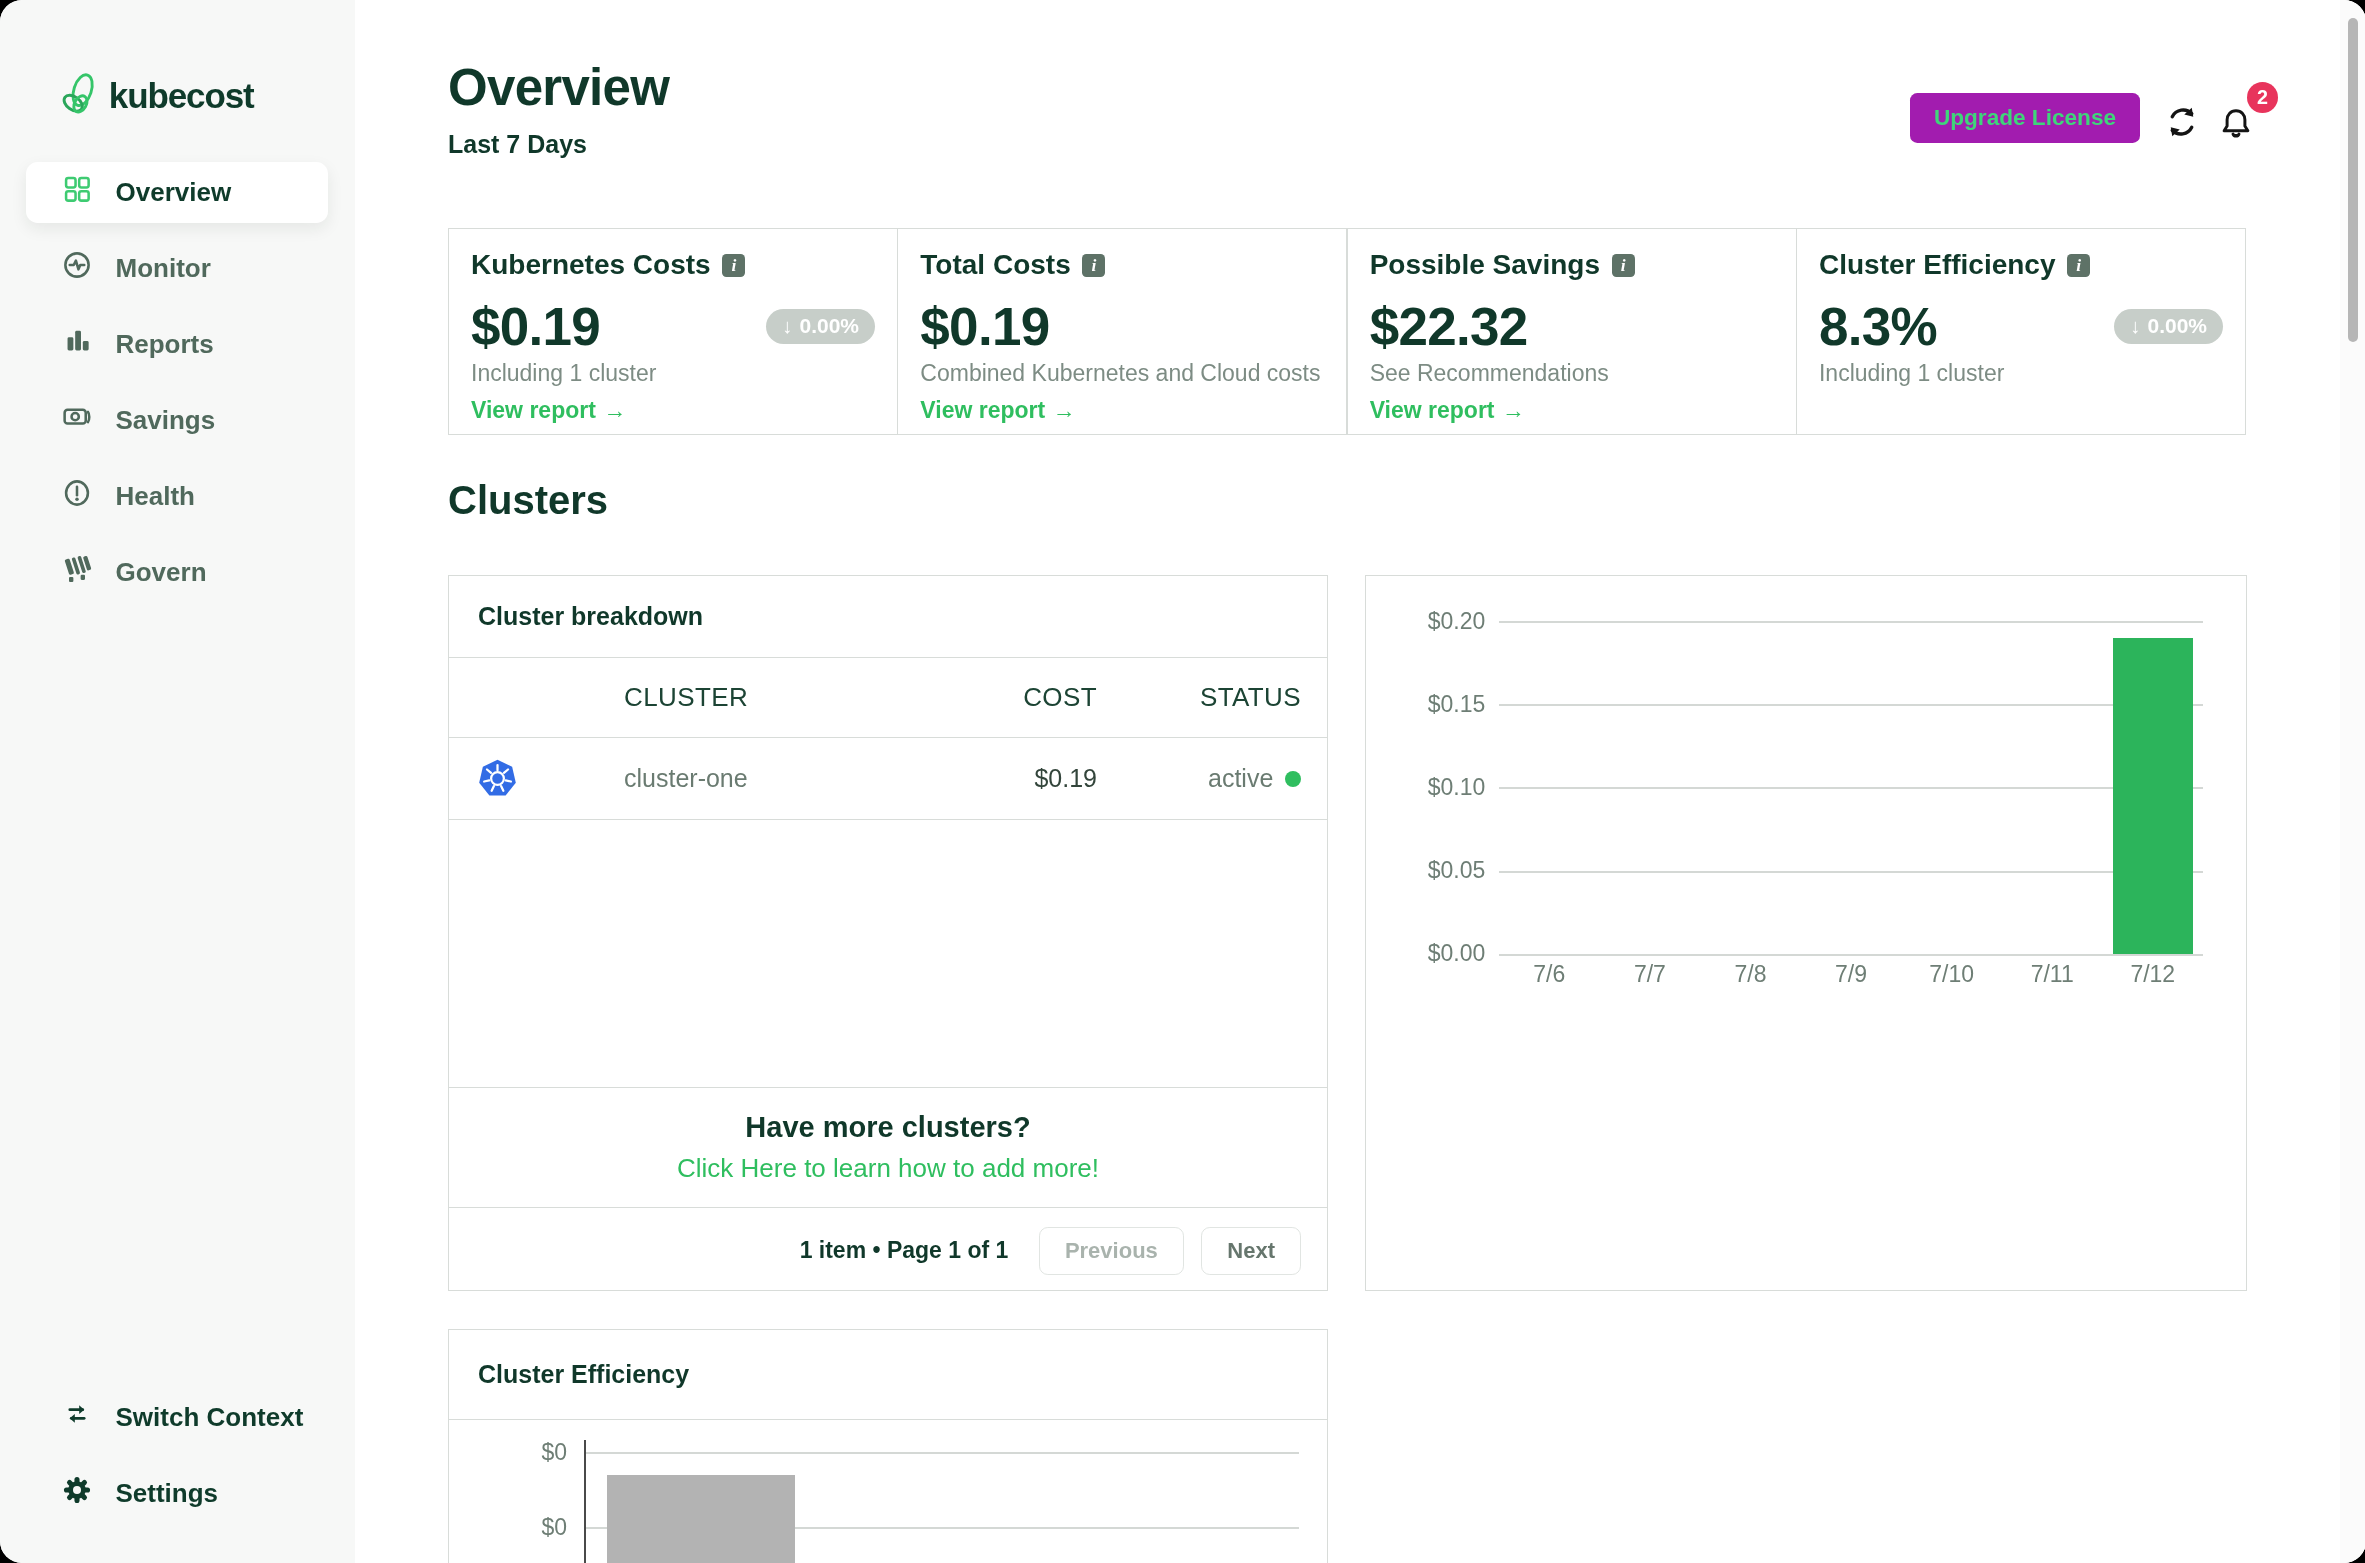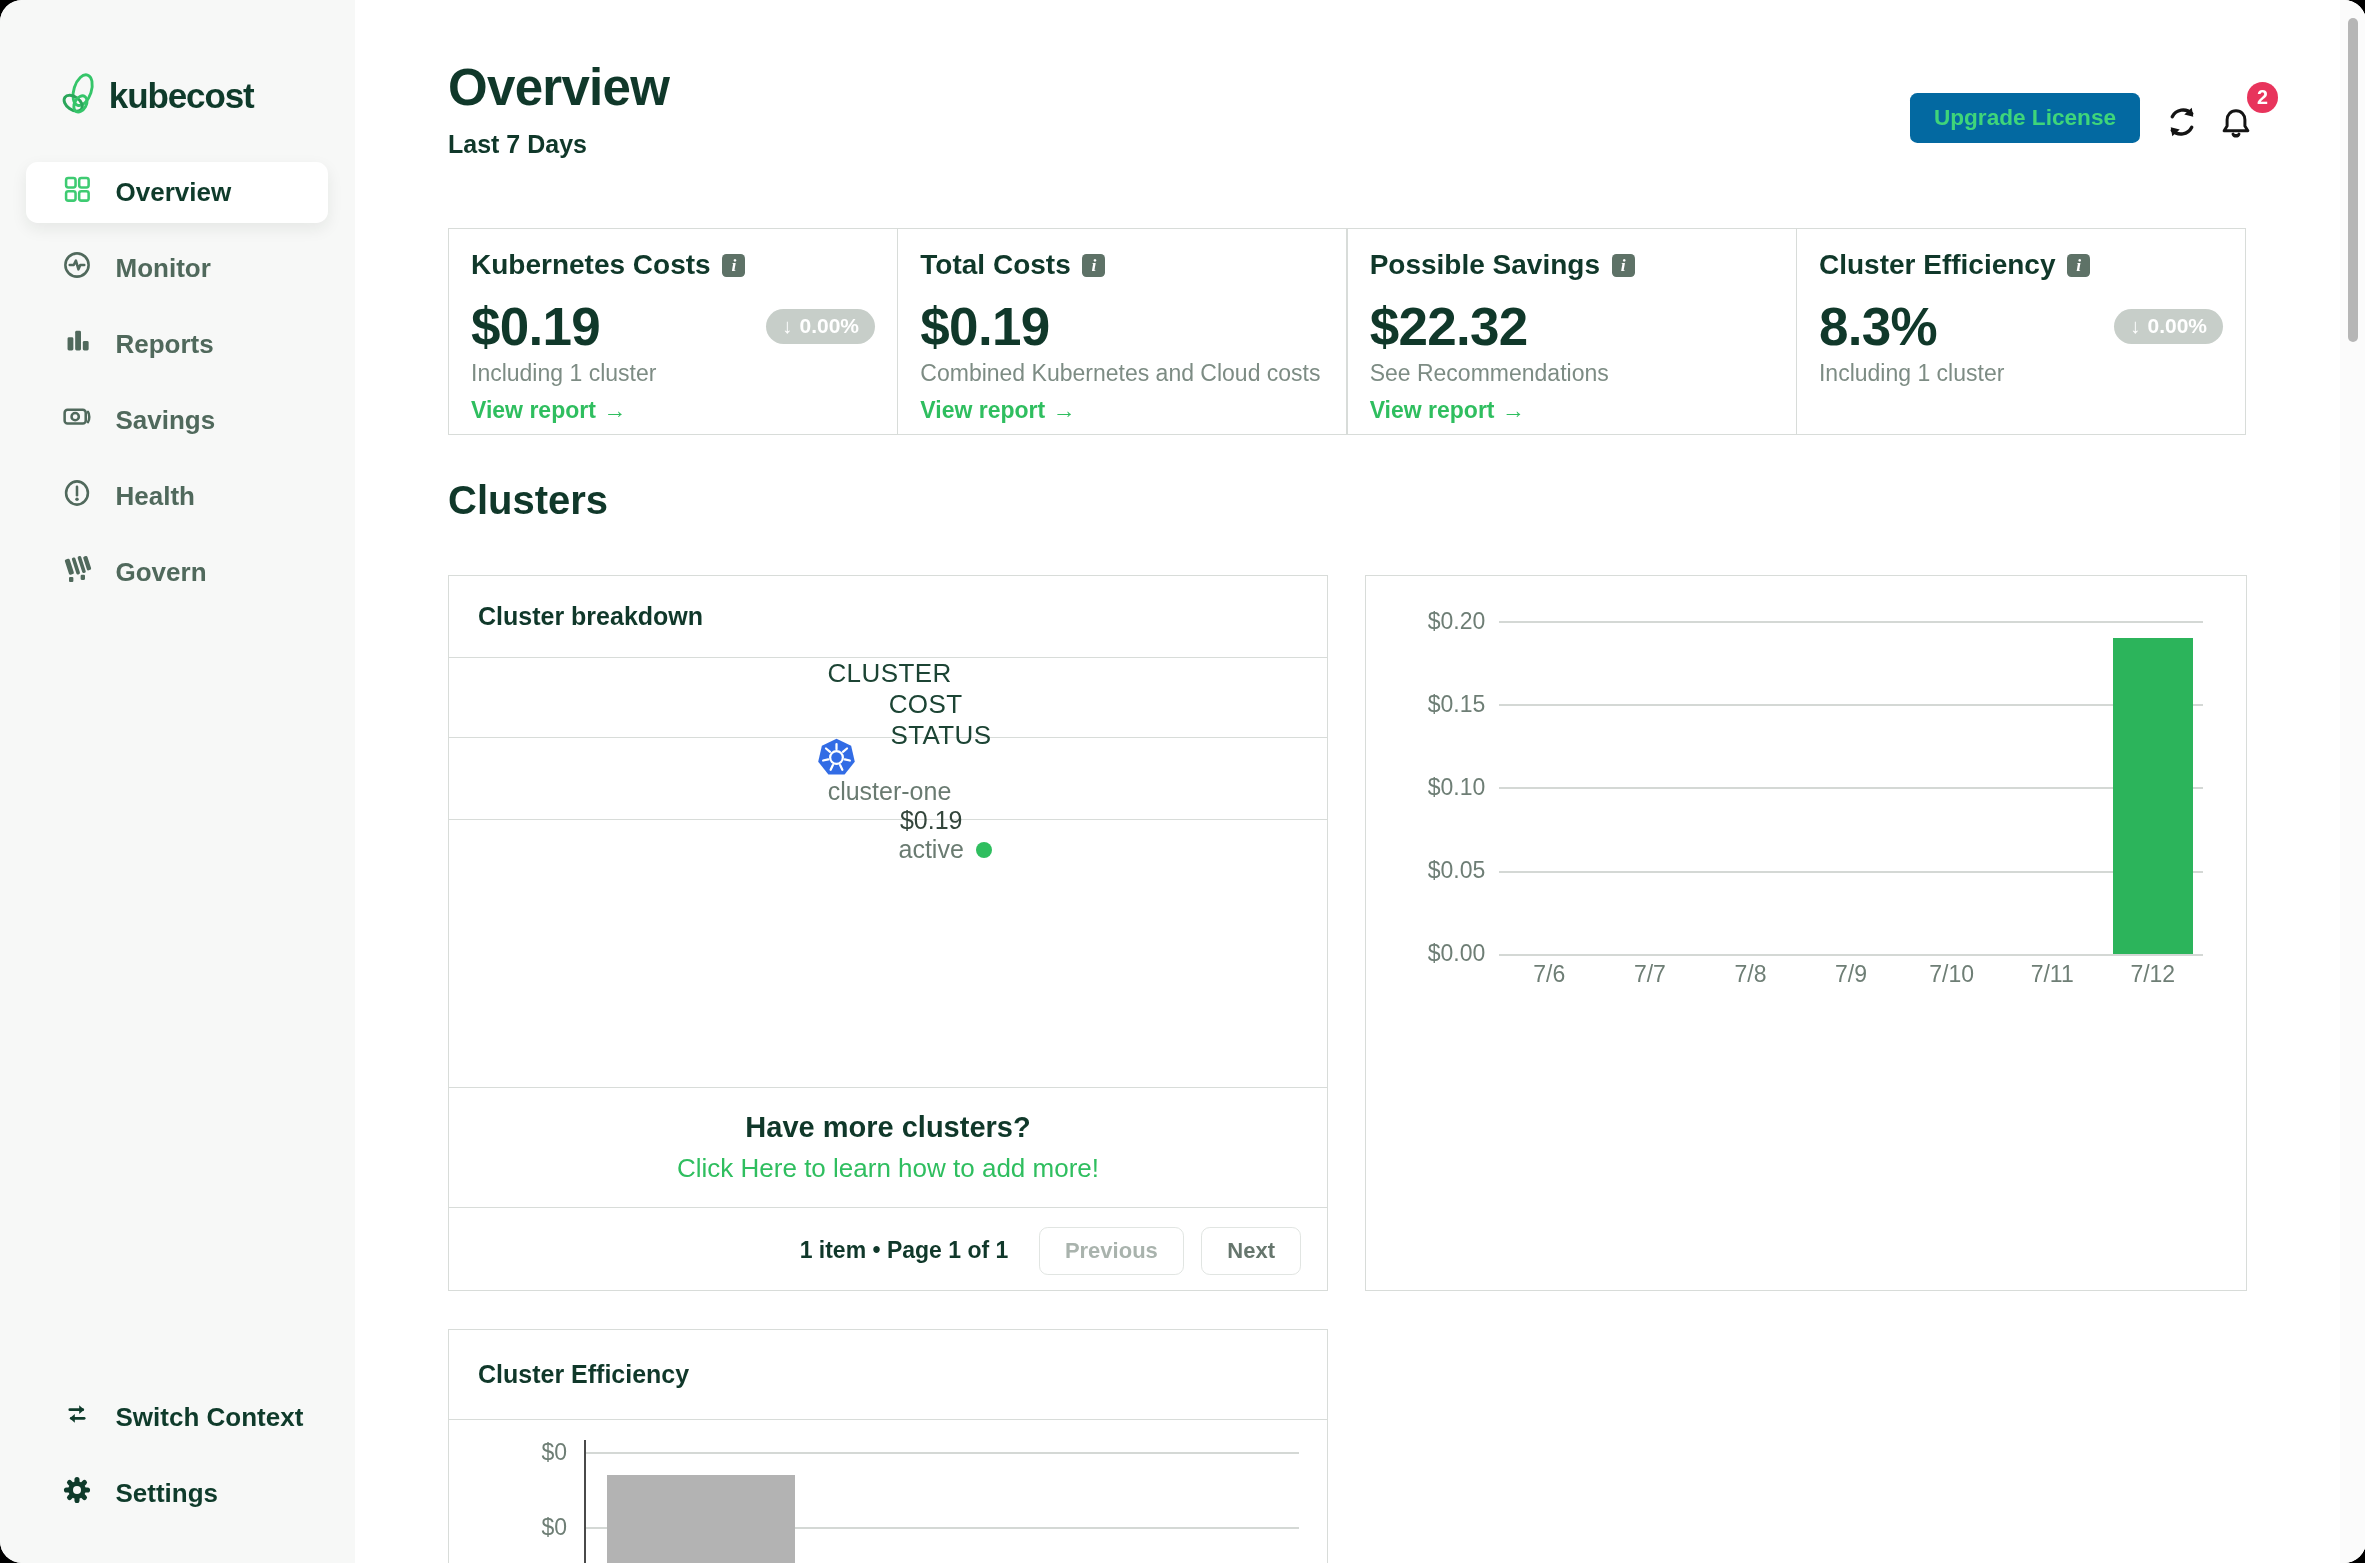--- a/index.html
+++ b/index.html
@@ -18,21 +18,21 @@
                      box-shadow:0 5.8px 16px rgba(20,40,30,.08); }
   .nav-item svg { flex:0 0 auto; }
   .sidebar-footer { position:absolute; left:25.5px; right:27px; bottom:32px; }
   .sidebar-footer .nav-item { color:#0f3b2b; }
 
   
   .main { position:absolute; left:355px; top:0; right:0; height:100%; background:#fff; }
   .page-title { position:absolute; left:93px; top:58px; font-size:51px; font-weight:800; color:#10382a; letter-spacing:-0.7px; }
   .page-period { position:absolute; left:93px; top:130px; font-size:25px; font-weight:700; color:#10382a; }
   .upgrade-btn { position:absolute; top:93px; right:226px; width:230px; height:50px; border:none; border-radius:7.3px;
-                 background:#0369a1; color:#3fd57a; font-family:inherit; font-size:22.6px; font-weight:700; cursor:pointer; }
+                 background:#a21caf; color:#3fd57a; font-family:inherit; font-size:22.6px; font-weight:700; cursor:pointer; }
   .refresh-btn { position:absolute; top:104px; right:166px; width:36px; height:36px; background:none; border:none; cursor:pointer; padding:0; }
   .bell-btn { position:absolute; top:104px; right:111px; width:38px; height:39px; background:none; border:none; cursor:pointer; padding:0; }
   .badge { position:absolute; top:82px; right:88px; width:31px; height:31px; border-radius:50%; background:#e8345c;
            color:#fff; font-size:19.7px; font-weight:700; display:flex; align-items:center; justify-content:center; }
 
   
   .stats { position:absolute; left:93px; top:228px; width:1798px; height:207px; display:flex; }
   .stat-card { position:relative; flex:1; border:0.7px solid #d8dcd9; background:#fff; padding:20.4px 22px; }
   .stat-card + .stat-card { margin-left:-0.7px; }
   .stat-title-row { display:flex; align-items:center; gap:11.7px; }
@@ -54,21 +54,21 @@
   .clusters-heading { position:absolute; left:93px; top:478px; font-size:40px; font-weight:800; color:#10382a; }
   .card { position:absolute; background:#fff; border:0.7px solid #d8dcd9; }
   .card-header { height:82px; border-bottom:0.7px solid #d8dcd9; display:flex; align-items:center;
                  padding-left:29px; font-size:25px; font-weight:700; color:#10382a; }
   .breakdown { left:93px; top:575px; width:880px; height:716px; }
   .trends    { left:1010px; top:575px; width:882px; height:716px; }
   .efficiency{ left:93px; top:1329px; width:880px; height:249px; border-bottom:none; }
   .efficiency .card-header { height:90px; }
 
   
-  .thead, .trow { display:flex; align-items:center; padding:0 26px 0 29px;flex-direction:column; }
+  .thead, .trow { display:flex; align-items:center; padding:0 26px 0 29px; }
   .thead { height:80px; border-bottom:0.7px solid #d8dcd9; color:#1c4434; font-size:26px; font-weight:500; letter-spacing:0.4px; }
   .trow { height:82px; border-bottom:0.7px solid #d8dcd9; font-size:25px; cursor:pointer; }
   .col-icon { width:146px; display:flex; align-items:center; }
   .col-cluster { flex:1; }
   .col-cost { width:146px; text-align:right; }
   .col-status { width:204px; text-align:right; display:flex; align-items:center; justify-content:flex-end; gap:11.7px; }
   .trow .col-cluster { color:#6a7b71; }
   .trow .col-cost { color:#33453b; }
   .trow .col-status { color:#6a7b71; }
   .status-dot { width:16px; height:16px; border-radius:50%; background:#2fbe5f; }

